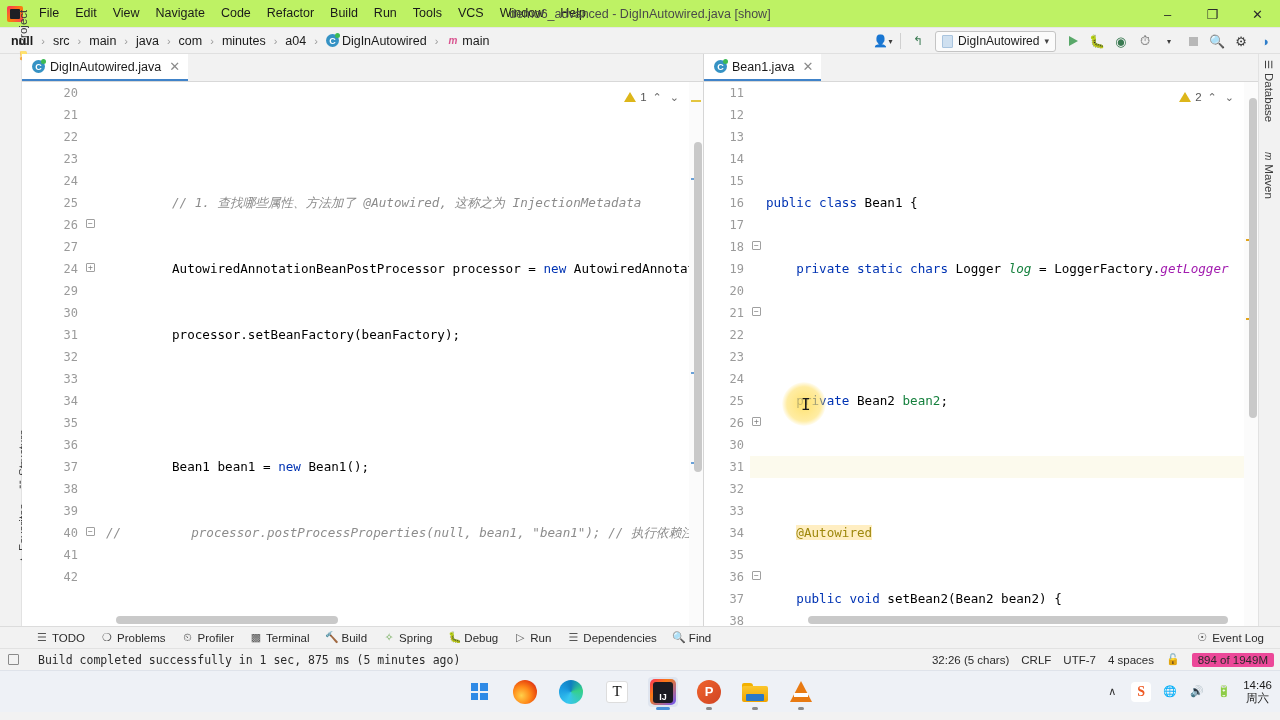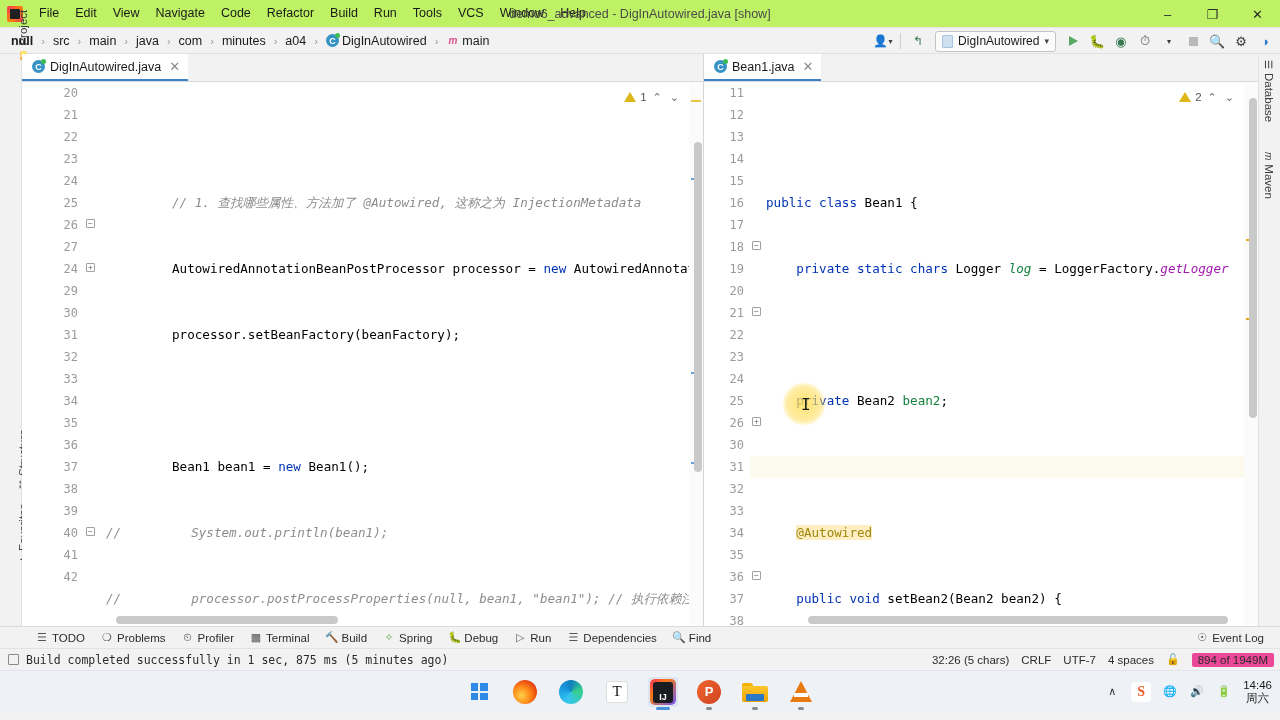--- a/index.html
+++ b/index.html
@@ -180,21 +180,21 @@
     padding: 2px 8px; border-radius: 3px; white-space: nowrap;
   }
   .twi .gl { font-size: 11px; color: #555; display: inline-block; width: 12px; text-align: center; }
   .tw-right { position: absolute; right: 8px; display: flex; align-items: center; }
 
   
   .statusbar {
     height: 22px; background: #f2f2f2; display: flex; align-items: center;
     border-top: 1px solid #e2e2e2; font-size: 11.5px; color: #2b2b2b; position: relative;
   }
-  .status-left { display: flex; align-items: center; gap: 7px; padding-left: 8px; }
+  .status-left { display: flex; align-items: center; gap: 19px; padding-left: 8px; }
   .sq-icon { width: 11px; height: 11px; border: 1px solid #8a8a8a; border-radius: 1px; }
   .status-right { position: absolute; right: 6px; display: flex; align-items: center; gap: 12px; }
   .mem { background: #ec4899; padding: 1px 6px; border-radius: 2px; }
   .lock { font-size: 11px; color: #555; }
 
   
   .taskbar {
     height: 42px; background: #eef1f6; display: flex; align-items: center;
     justify-content: center; position: relative; border-top: 1px solid #dfe3ea;
   }
@@ -410,21 +410,20 @@
             <div class="fold" style="top:445px">−</div>
           </div>
 
           <div class="code">
             <div class="cl">&nbsp;</div>
             <div class="cl"><span style="margin-left:88px"></span><span class="cmt">// 1. 查找哪些属性、方法加了 @Autowired, 这称之为 InjectionMetadata</span></div>
             <div class="cl"><span style="margin-left:88px"></span>AutowiredAnnotationBeanPostProcessor processor = <span class="kw">new</span> AutowiredAnnotat</div>
             <div class="cl"><span style="margin-left:88px"></span>processor.setBeanFactory(beanFactory);</div>
             <div class="cl">&nbsp;</div>
             <div class="cl"><span style="margin-left:88px"></span>Bean1 bean1 = <span class="kw">new</span> Bean1();</div>
-            <div class="cl"><span class="cmt" style="margin-left:22px">//</span><span class="cmt" style="margin-left:70px">System.out.println(bean1);</span></div>
             <div class="cl"><span class="cmt" style="margin-left:22px">//</span><span class="cmt" style="margin-left:70px">processor.postProcessProperties(null, bean1, "bean1"); // 执行依赖注入</span></div>
             
             
             
             
             
             
             
             
             

